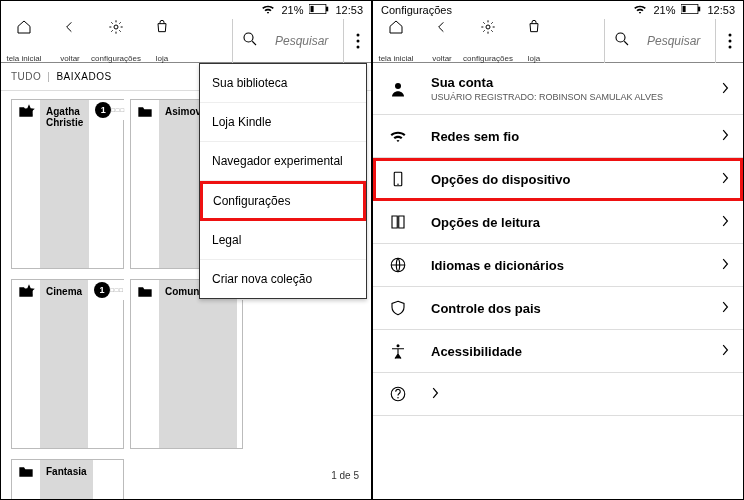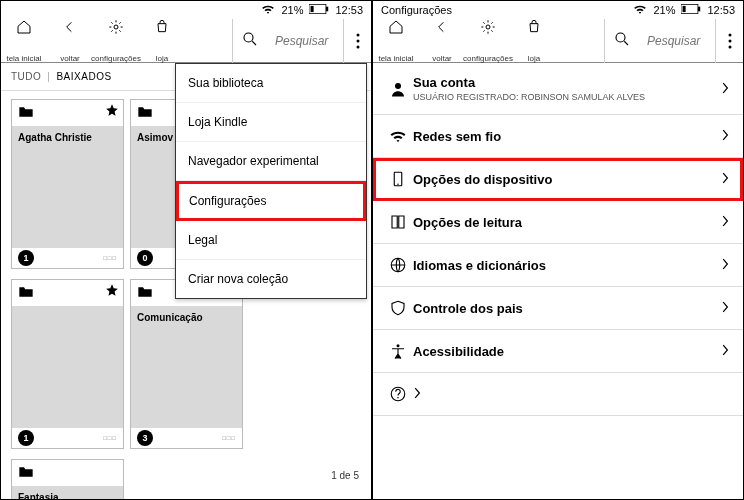--- a/index.html
+++ b/index.html
@@ -98,21 +98,21 @@
     flex-wrap: wrap;
     gap: 10px 6px;
   }
   .collection {
     width: 113px;
     height: 170px;
     border: 1px solid #bbb;
     position: relative;
     background: #fff;
     display: flex;
-    flex-direction: column;
+    flex-direction: row;
   }
   .collection-head {
     height: 26px;
     background: #fff;
     display: flex;
     align-items: center;
     padding: 0 6px;
     position: relative;
   }
   .folder-icon svg { width: 16px; height: 12px; }
@@ -149,21 +149,21 @@
     font-weight: bold;
     display: flex;
     align-items: center;
     justify-content: center;
   }
   .dots3 { font-size: 6px; letter-spacing: 1px; color: #888; }
   .dropdown-menu {
     position: absolute;
     right: 4px;
     top: 62px;
-    width: 192px;
+    width: 168px;
     background: #fff;
     border: 1px solid #333;
     box-shadow: 0 2px 4px rgba(0,0,0,0.2);
     z-index: 10;
     margin-left: 6px;
   }
   .dropdown-item {
     padding: 12px 12px;
     font-size: 12px;
     color: #000;
@@ -183,21 +183,21 @@
     color: #333;
   }
   
   .settings-list {
     display: flex;
     flex-direction: column;
   }
   .settings-item {
     display: flex;
     align-items: center;
-    gap: 4px;
+    gap: 22px;
     padding: 12px 14px;
     border-bottom: 1px solid #ddd;
     cursor: pointer;
     position: relative;
   }
   .settings-item.hl {
     outline: 3px solid #e11;
     outline-offset: -3px;
   }
   .settings-item .icon-col { width: 22px; display:flex; align-items:center; justify-content:center; }
@@ -303,20 +303,21 @@
     </div>
     <div class="collection">
       <div class="collection-head">
         <span class="folder-icon"><svg viewBox="0 0 24 18">
               <path fill="#000" d="M2 2h7l2 3h11v11H2z"></path>
             </svg></span>
         <span class="star-icon"><svg viewBox="0 0 24 24">
               <path fill="#000" d="M12 2l2.9 6.9L22 9.8l-5.5 4.8L18 22l-6-3.5L6 22l1.5-7.4L2 9.8l7.1-.9z"></path>
             </svg></span>
       </div>
+      <div class="collection-title">Cinema</div>
       <div class="collection-body"></div>
       <div class="collection-footer">
         <div class="count-badge">1</div>
         <div class="dots3">□□□</div>
       </div>
     </div>
     <div class="collection">
       <div class="collection-head">
         <span class="folder-icon"><svg viewBox="0 0 24 18">
               <path fill="#000" d="M2 2h7l2 3h11v11H2z"></path>

